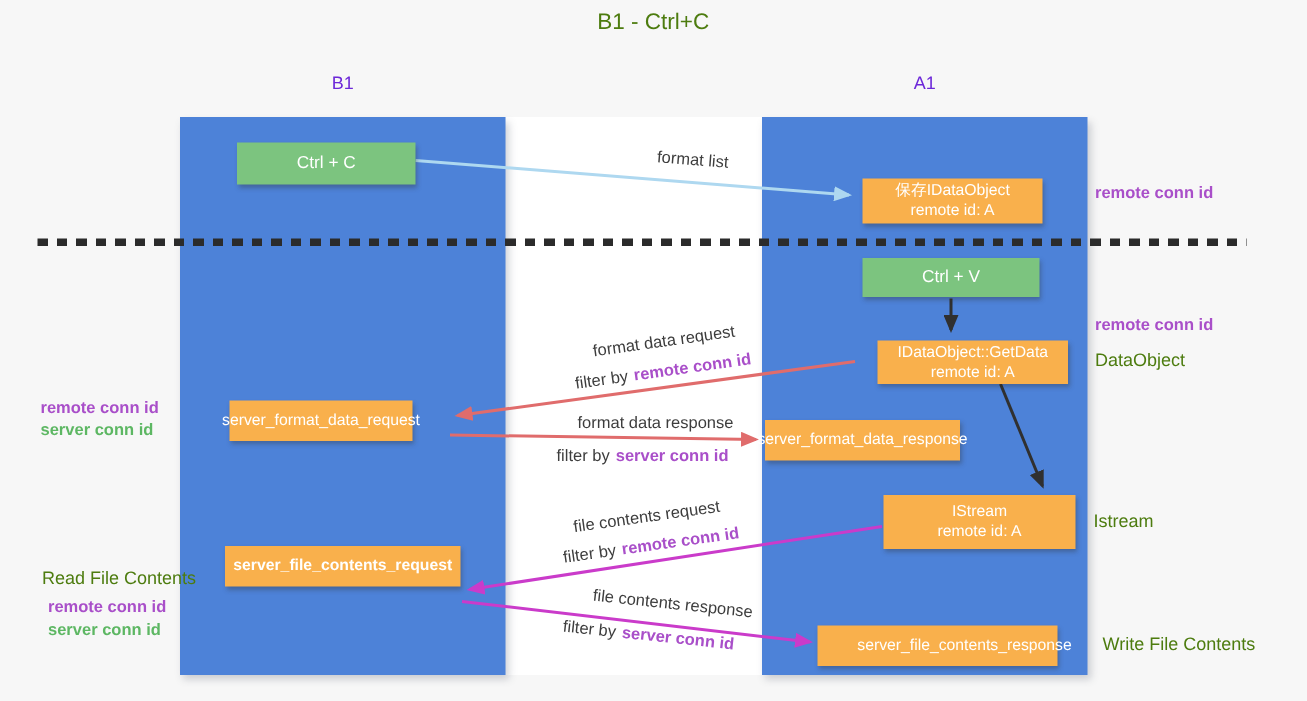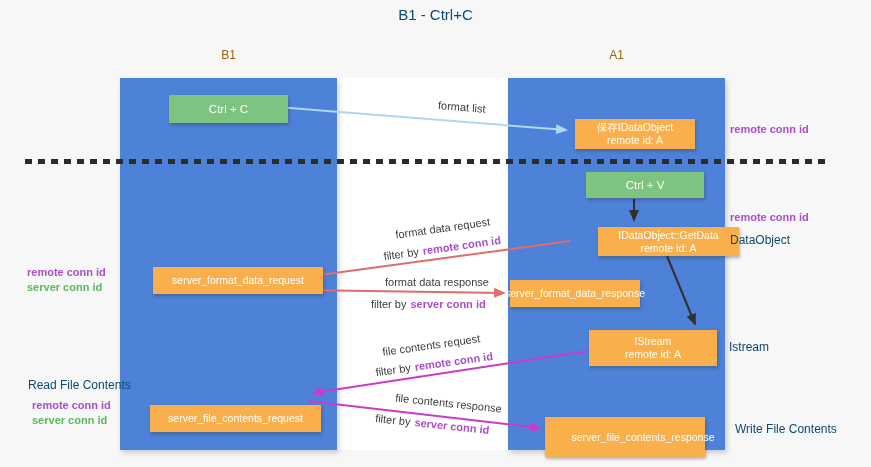--- a/index.html
+++ b/index.html
@@ -1,51 +1,51 @@
 <!DOCTYPE html>
 <html><head>
 <meta charset="utf-8">
 <style>
   * { box-sizing: border-box; }
   body { margin:0; background:#f7f7f7; font-family:"Liberation Sans", sans-serif; }
   .canvas { position:relative; width:871px; height:467px; background:#f7f7f7; overflow:hidden; }
 
   .title { position:absolute; left:0; top:5px; width:871px; text-align:center;
-           font-size:15px; line-height:19px; color:#0c4a6e; }
+           font-size:15px; line-height:19px; color:#4d7c0f; }
 
   .gap-bg { position:absolute; left:337px; top:78px; width:171px; height:372px; background:#ffffff; }
 
   .column { position:absolute; top:78px; width:217px; height:372px; background:#4d82d8;
             box-shadow:2px 3px 5px rgba(70,80,100,0.25); }
   .col-left  { left:120px; }
   .col-right { left:508px; }
 
   .col-header { position:absolute; top:48px; width:217px; text-align:center;
-                font-size:12px; line-height:14px; color:#a16207; }
+                font-size:12px; line-height:14px; color:#6d28d9; }
   .ch-left  { left:120px; }
   .ch-right { left:508px;text-align:center; }
 
   .dash-line { position:absolute; left:25px; top:159px; width:806px; height:5px;
     background: repeating-linear-gradient(90deg, #2b2b2b 0, #2b2b2b 7px, transparent 7px, transparent 13px); }
 
   .arrows { position:absolute; left:0; top:0; pointer-events:none; }
 
   .box { position:absolute; display:flex; flex-direction:column; align-items:center;
          justify-content:center; color:#ffffff; text-align:center; white-space:nowrap;
          font-size:10.5px; line-height:13px; box-shadow:1px 2px 3px rgba(50,50,50,0.35); }
-  .green  { background:#7cc47f; font-size:11.5px;margin-left:11px; }
+  .green  { background:#7cc47f; font-size:11.5px; }
   .orange { background:#f9b04c; }
 
   .mlabel { position:absolute; font-size:11px; color:#3d3d3d; white-space:nowrap;
             display:flex; gap:4px; justify-content:center; }
   .rot-up   { transform:rotate(-8deg); }
   .rot-dn   { transform:rotate(6deg); }
   .rot-list { transform:rotate(4.5deg); }
 
-  .side { position:absolute; font-size:11px; line-height:13px; color:#0c4a6e; white-space:nowrap; }
+  .side { position:absolute; font-size:11px; line-height:13px; color:#4d7c0f; white-space:nowrap; }
   .plain12 { font-size:12px; }
   .purple { color:#a94fc9; font-weight:bold; }
   .greent { color:#5db763; font-weight:bold; }
 </style>
 </head>
 <body>
 
 <div class="canvas">
 
   <div class="title">
@@ -95,43 +95,43 @@
 
   <div class="box orange" style="left:575px; top:119px; width:120px; height:30px;">
     <div>保存IDataObject</div>
     <div>remote id: A</div>
   </div>
 
   <div class="box green" style="left:575px; top:172px; width:118px; height:26px;">
     <div>Ctrl + V</div>
   </div>
 
-  <div class="box orange" style="left:598px; top:227px; width:141px; height:29px;">
+  <div class="box orange" style="left:585px; top:227px; width:127px; height:29px;">
     <div>IDataObject::GetData</div>
     <div>remote id: A</div>
   </div>
 
-  <div class="box orange" style="left:153px; top:267px; width:170px; height:27px;">
+  <div class="box orange" style="left:153px; top:267px; width:122px; height:27px;">
     <div>server_format_data_request</div>
   </div>
 
   <div class="box orange" style="left:510px; top:280px; width:130px; height:27px;">
     <div>server_format_data_response</div>
   </div>
 
   <div class="box orange" style="left:589px; top:330px; width:128px; height:36px;">
     <div>IStream</div>
     <div>remote id: A</div>
   </div>
 
-  <div class="box orange" style="left:150px; top:405px; width:171px; height:27px;">
+  <div class="box orange" style="left:150px; top:364px; width:157px; height:27px;font-weight:bold;">
     <div>server_file_contents_request</div>
   </div>
 
-  <div class="box orange" style="left:545px; top:417px; width:160px; height:40px;padding-left:36px;">
+  <div class="box orange" style="left:545px; top:417px; width:160px; height:27px;padding-left:36px;">
     <div>server_file_contents_response</div>
   </div>
 
   <div class="mlabel rot-list" style="left:438px; top:101px;">format list</div>
 
   <div class="mlabel rot-up" style="left:395px; top:222px;">format data request</div>
   <div class="mlabel rot-up" style="left:383px; top:242px;">
     <span>filter by</span>
     <span class="purple">remote conn id</span>
   </div>

